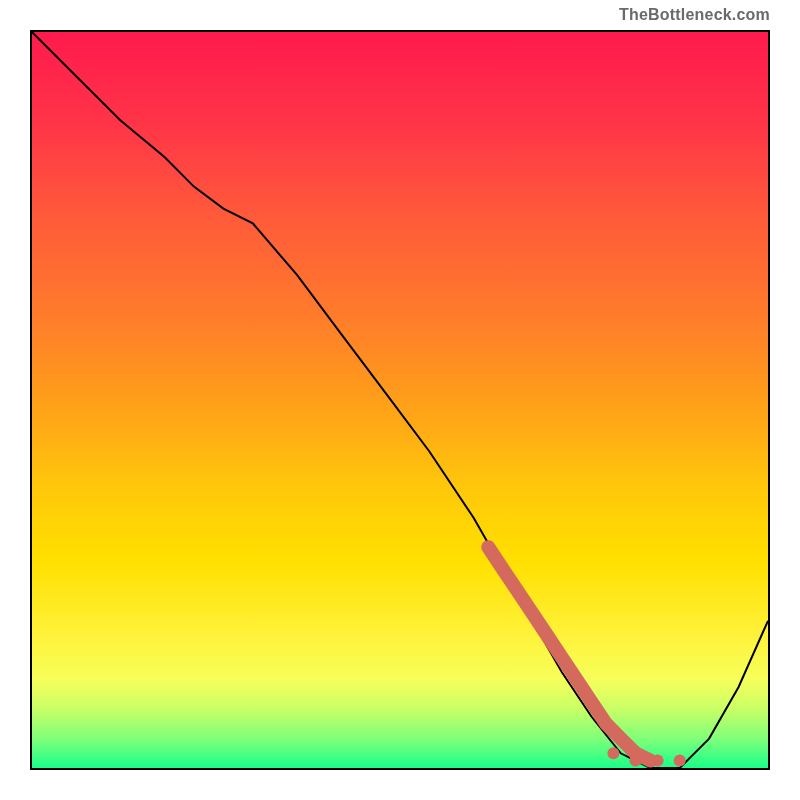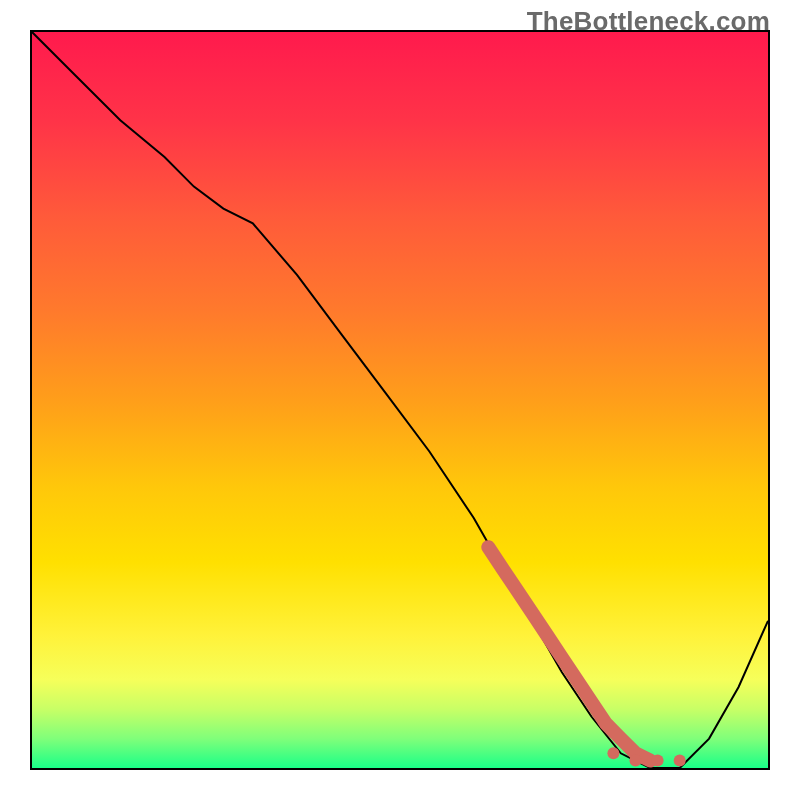--- a/index.html
+++ b/index.html
@@ -31,21 +31,21 @@
     inset: 0;
   }
   svg.overlay {
     position: absolute;
     inset: 0;
   }
   .watermark {
     position: absolute;
     top: 6px;
     right: 30px;
-    font-size: 26px;
+    font-size: 16px;
     font-weight: bold;
     color: #6a6a6a;
     text-align: left;
     letter-spacing: 0.2px;
   }
 </style>
 </head>
 <body>
 
 <div class="frame">

